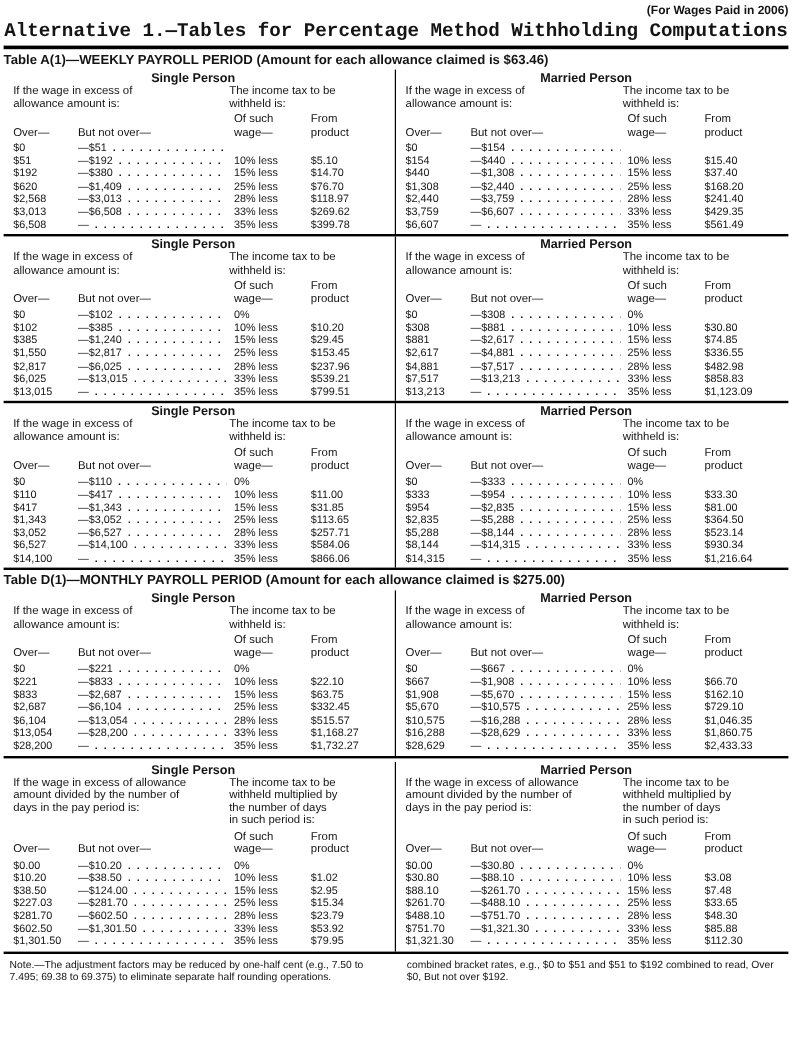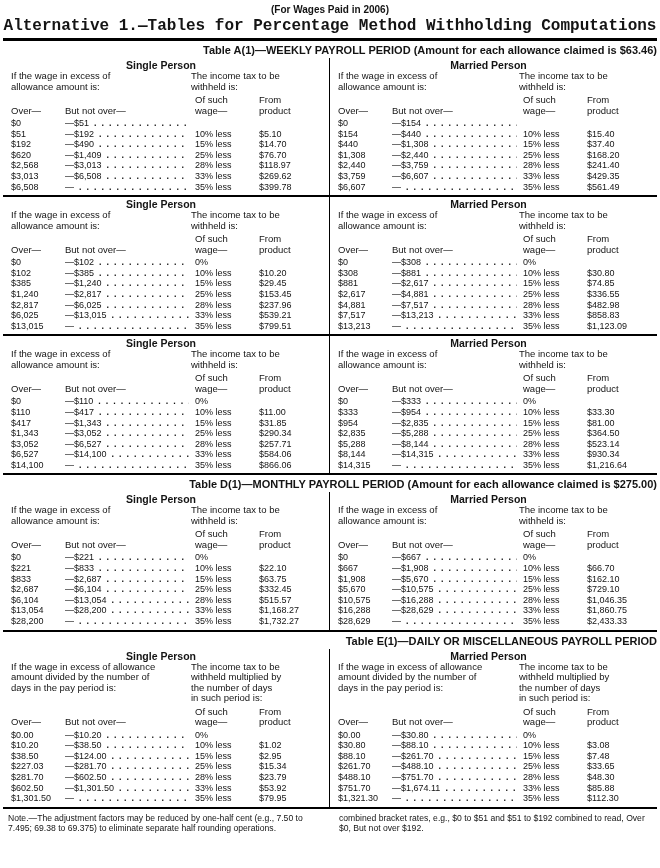--- a/index.html
+++ b/index.html
@@ -3,24 +3,24 @@
 <meta charset="utf-8">
 <style>
   html,body{margin:0;padding:0;background:#fff;}
   body{
     width:660px;
     font-family:"Liberation Sans","DejaVu Sans",sans-serif;
     color:#141414;
     -webkit-font-smoothing:antialiased;
   }
   .page{padding:2px 3px 0 3px;}
-  .doc-sub{text-align:center;font-weight:bold;font-size:10px;line-height:12px;padding-top:2px;}
+  .doc-sub{text-align:right;font-weight:bold;font-size:10px;line-height:12px;padding-top:2px;}
   .doc-title{text-align:center;font-weight:bold;font-size:16px;line-height:20px;padding-bottom:2px;border-bottom:3px solid #000;font-family:Liberation Mono, monospace;}
   .wsec{border-bottom:2.5px solid #000;}
-  .ttitle{text-align:right;font-weight:bold;font-size:11px;line-height:14px;padding:2px 0 1px 0;}
+  .ttitle{text-align:left;font-weight:bold;font-size:11px;line-height:14px;padding:2px 0 1px 0;}
   .ttitle .tamt{font-weight:bold;}
   .ttitle.two span{display:block;}
   .tbody{display:flex;align-items:stretch;}
   .half{width:50%;box-sizing:border-box;padding:0 18px 3px 8px;min-width:0;}
   .half[data-side="single"]{border-right:1.5px solid #000;}
   .person{text-align:center;font-weight:bold;font-size:10.5px;line-height:12px;padding-top:1px;}
   .hdr{display:flex;font-size:9.5px;line-height:10.5px;}
   .hdr-left{flex:1;padding-right:4px;}
   .hdr-right{width:120px;}
   .subhdr{display:grid;grid-template-columns:54px 1fr 64px 52px;font-size:9.5px;line-height:10.5px;align-items:end;padding:3px 0 1px 0;}
@@ -75,21 +75,21 @@
               <span class="c-bno">
                 <span class="bno-val">—$192</span>
                 <span class="leader">........................................</span>
               </span>
               <span class="c-wage">10% less</span>
               <span class="c-prod">$5.10</span>
             </div>
             <div class="row">
               <span class="c-over">$192</span>
               <span class="c-bno">
-                <span class="bno-val">—$490</span>
+                <span class="bno-val">—$380</span>
                 <span class="leader">........................................</span>
               </span>
               <span class="c-wage">15% less</span>
               <span class="c-prod">$14.70</span>
             </div>
             <div class="row">
               <span class="c-over">$620</span>
               <span class="c-bno">
                 <span class="bno-val">—$1,409</span>
                 <span class="leader">........................................</span>
@@ -243,21 +243,21 @@
             <div class="row">
               <span class="c-over">$385</span>
               <span class="c-bno">
                 <span class="bno-val">—$1,240</span>
                 <span class="leader">........................................</span>
               </span>
               <span class="c-wage">15% less</span>
               <span class="c-prod">$29.45</span>
             </div>
             <div class="row">
-              <span class="c-over">$1,240</span>
+              <span class="c-over">$1,550</span>
               <span class="c-bno">
                 <span class="bno-val">—$2,817</span>
                 <span class="leader">........................................</span>
               </span>
               <span class="c-wage">25% less</span>
               <span class="c-prod">$153.45</span>
             </div>
             <div class="row">
               <span class="c-over">$2,817</span>
               <span class="c-bno">
@@ -410,21 +410,21 @@
               <span class="c-wage">15% less</span>
               <span class="c-prod">$31.85</span>
             </div>
             <div class="row">
               <span class="c-over">$1,343</span>
               <span class="c-bno">
                 <span class="bno-val">—$3,052</span>
                 <span class="leader">........................................</span>
               </span>
               <span class="c-wage">25% less</span>
-              <span class="c-prod">$290.34</span>
+              <span class="c-prod">$113.65</span>
             </div>
             <div class="row">
               <span class="c-over">$3,052</span>
               <span class="c-bno">
                 <span class="bno-val">—$6,527</span>
                 <span class="leader">........................................</span>
               </span>
               <span class="c-wage">28% less</span>
               <span class="c-prod">$257.71</span>
             </div>
@@ -689,21 +689,20 @@
               <span class="c-wage">35% less</span>
               <span class="c-prod">$2,433.33</span>
             </div>
           </div>
         </div>
     </div>
   </section>
 
   <section class="wsec">
     <div class="ttitle two">
-      <span class="tmain">Table E(1)—DAILY OR MISCELLANEOUS PAYROLL PERIOD</span>
     </div>
     <div class="tbody">
       <div class="half" data-side="single">
           <div class="person">Single Person</div>
           <div class="hdr">
             <div class="hdr-left">If the wage in excess of allowance<br>amount divided by the number of<br>days in the pay period is:</div>
             <div class="hdr-right">The income tax to be<br>withheld multiplied by<br>the number of days<br>in such period is:</div>
           </div>
           <div class="subhdr">
             <span class="c-over">Over—</span>
@@ -831,21 +830,21 @@
               <span class="c-bno">
                 <span class="bno-val">—$751.70</span>
                 <span class="leader">........................................</span>
               </span>
               <span class="c-wage">28% less</span>
               <span class="c-prod">$48.30</span>
             </div>
             <div class="row">
               <span class="c-over">$751.70</span>
               <span class="c-bno">
-                <span class="bno-val">—$1,674.11</span>
+                <span class="bno-val">—$1,321.30</span>
                 <span class="leader">........................................</span>
               </span>
               <span class="c-wage">33% less</span>
               <span class="c-prod">$85.88</span>
             </div>
             <div class="row">
               <span class="c-over">$1,321.30</span>
               <span class="c-bno">
                 <span class="bno-val">—</span>
                 <span class="leader">........................................</span>

